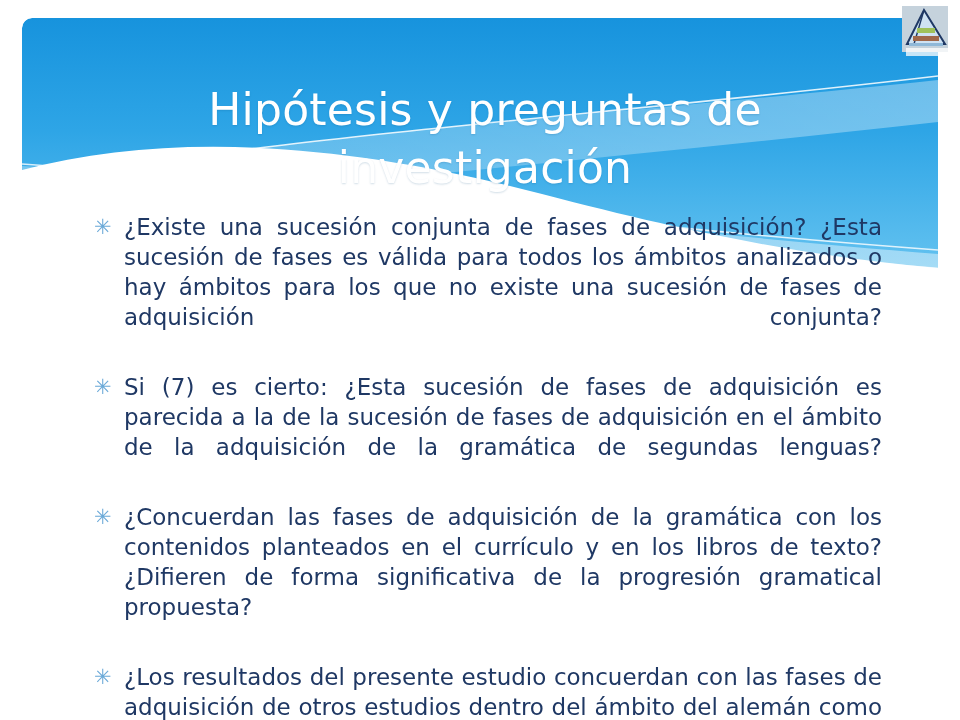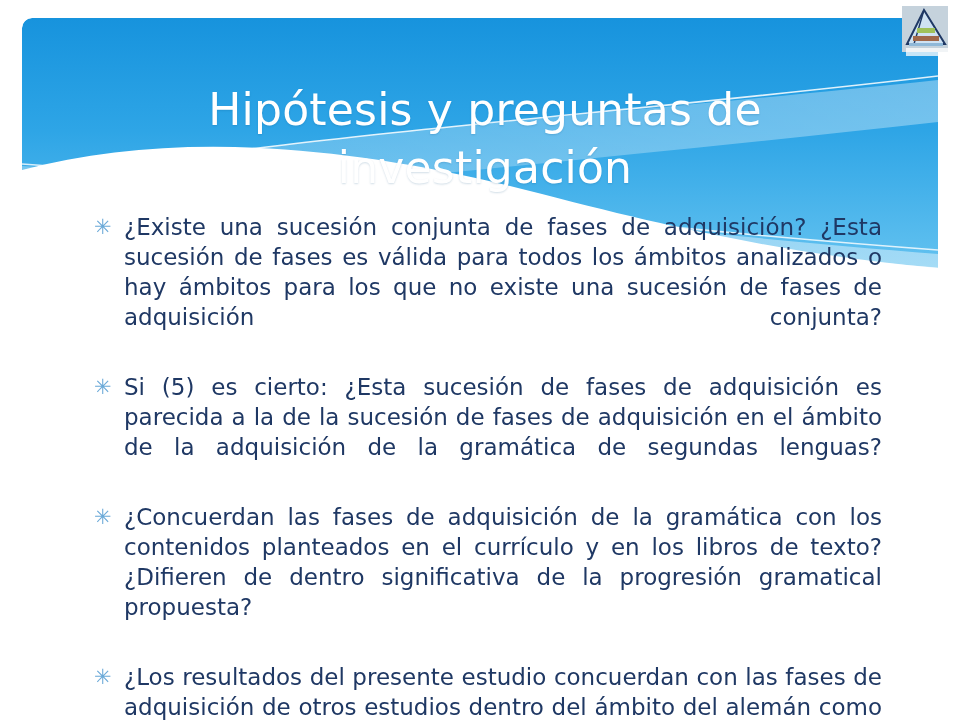--- a/index.html
+++ b/index.html
@@ -169,26 +169,26 @@
 
   <div id="body">
 
     <div class="bullet-row">
       <span class="bullet-marker">✳</span>
       <span class="bullet-text">¿Existe una sucesión conjunta de fases de adquisición? ¿Esta sucesión de fases es válida para todos los ámbitos analizados o hay ámbitos para los que no existe una sucesión de fases de adquisición conjunta?</span>
     </div>
 
     <div class="bullet-row">
       <span class="bullet-marker">✳</span>
-      <span class="bullet-text">Si (5) es cierto: ¿Esta sucesión de fases de adquisición es parecida a la de la sucesión de fases de adquisición en el ámbito de la adquisición de la gramática de segundas lenguas?</span>
+      <span class="bullet-text">Si (7) es cierto: ¿Esta sucesión de fases de adquisición es parecida a la de la sucesión de fases de adquisición en el ámbito de la adquisición de la gramática de segundas lenguas?</span>
     </div>
 
     <div class="bullet-row">
       <span class="bullet-marker">✳</span>
-      <span class="bullet-text">¿Concuerdan las fases de adquisición de la gramática con los contenidos planteados en el currículo y en los libros de texto? ¿Difieren de dentro significativa de la progresión gramatical propuesta?</span>
+      <span class="bullet-text">¿Concuerdan las fases de adquisición de la gramática con los contenidos planteados en el currículo y en los libros de texto? ¿Difieren de forma significativa de la progresión gramatical propuesta?</span>
     </div>
 
     <div class="bullet-row">
       <span class="bullet-marker">✳</span>
       <span class="bullet-text">¿Los resultados del presente estudio concuerdan con las fases de adquisición de otros estudios dentro del ámbito del alemán como lengua extranjera? ¿En qué aspectos se diferencian? ¿Cuál podría ser el motivo?</span>
     </div>
 
   </div>
 
 </div>

